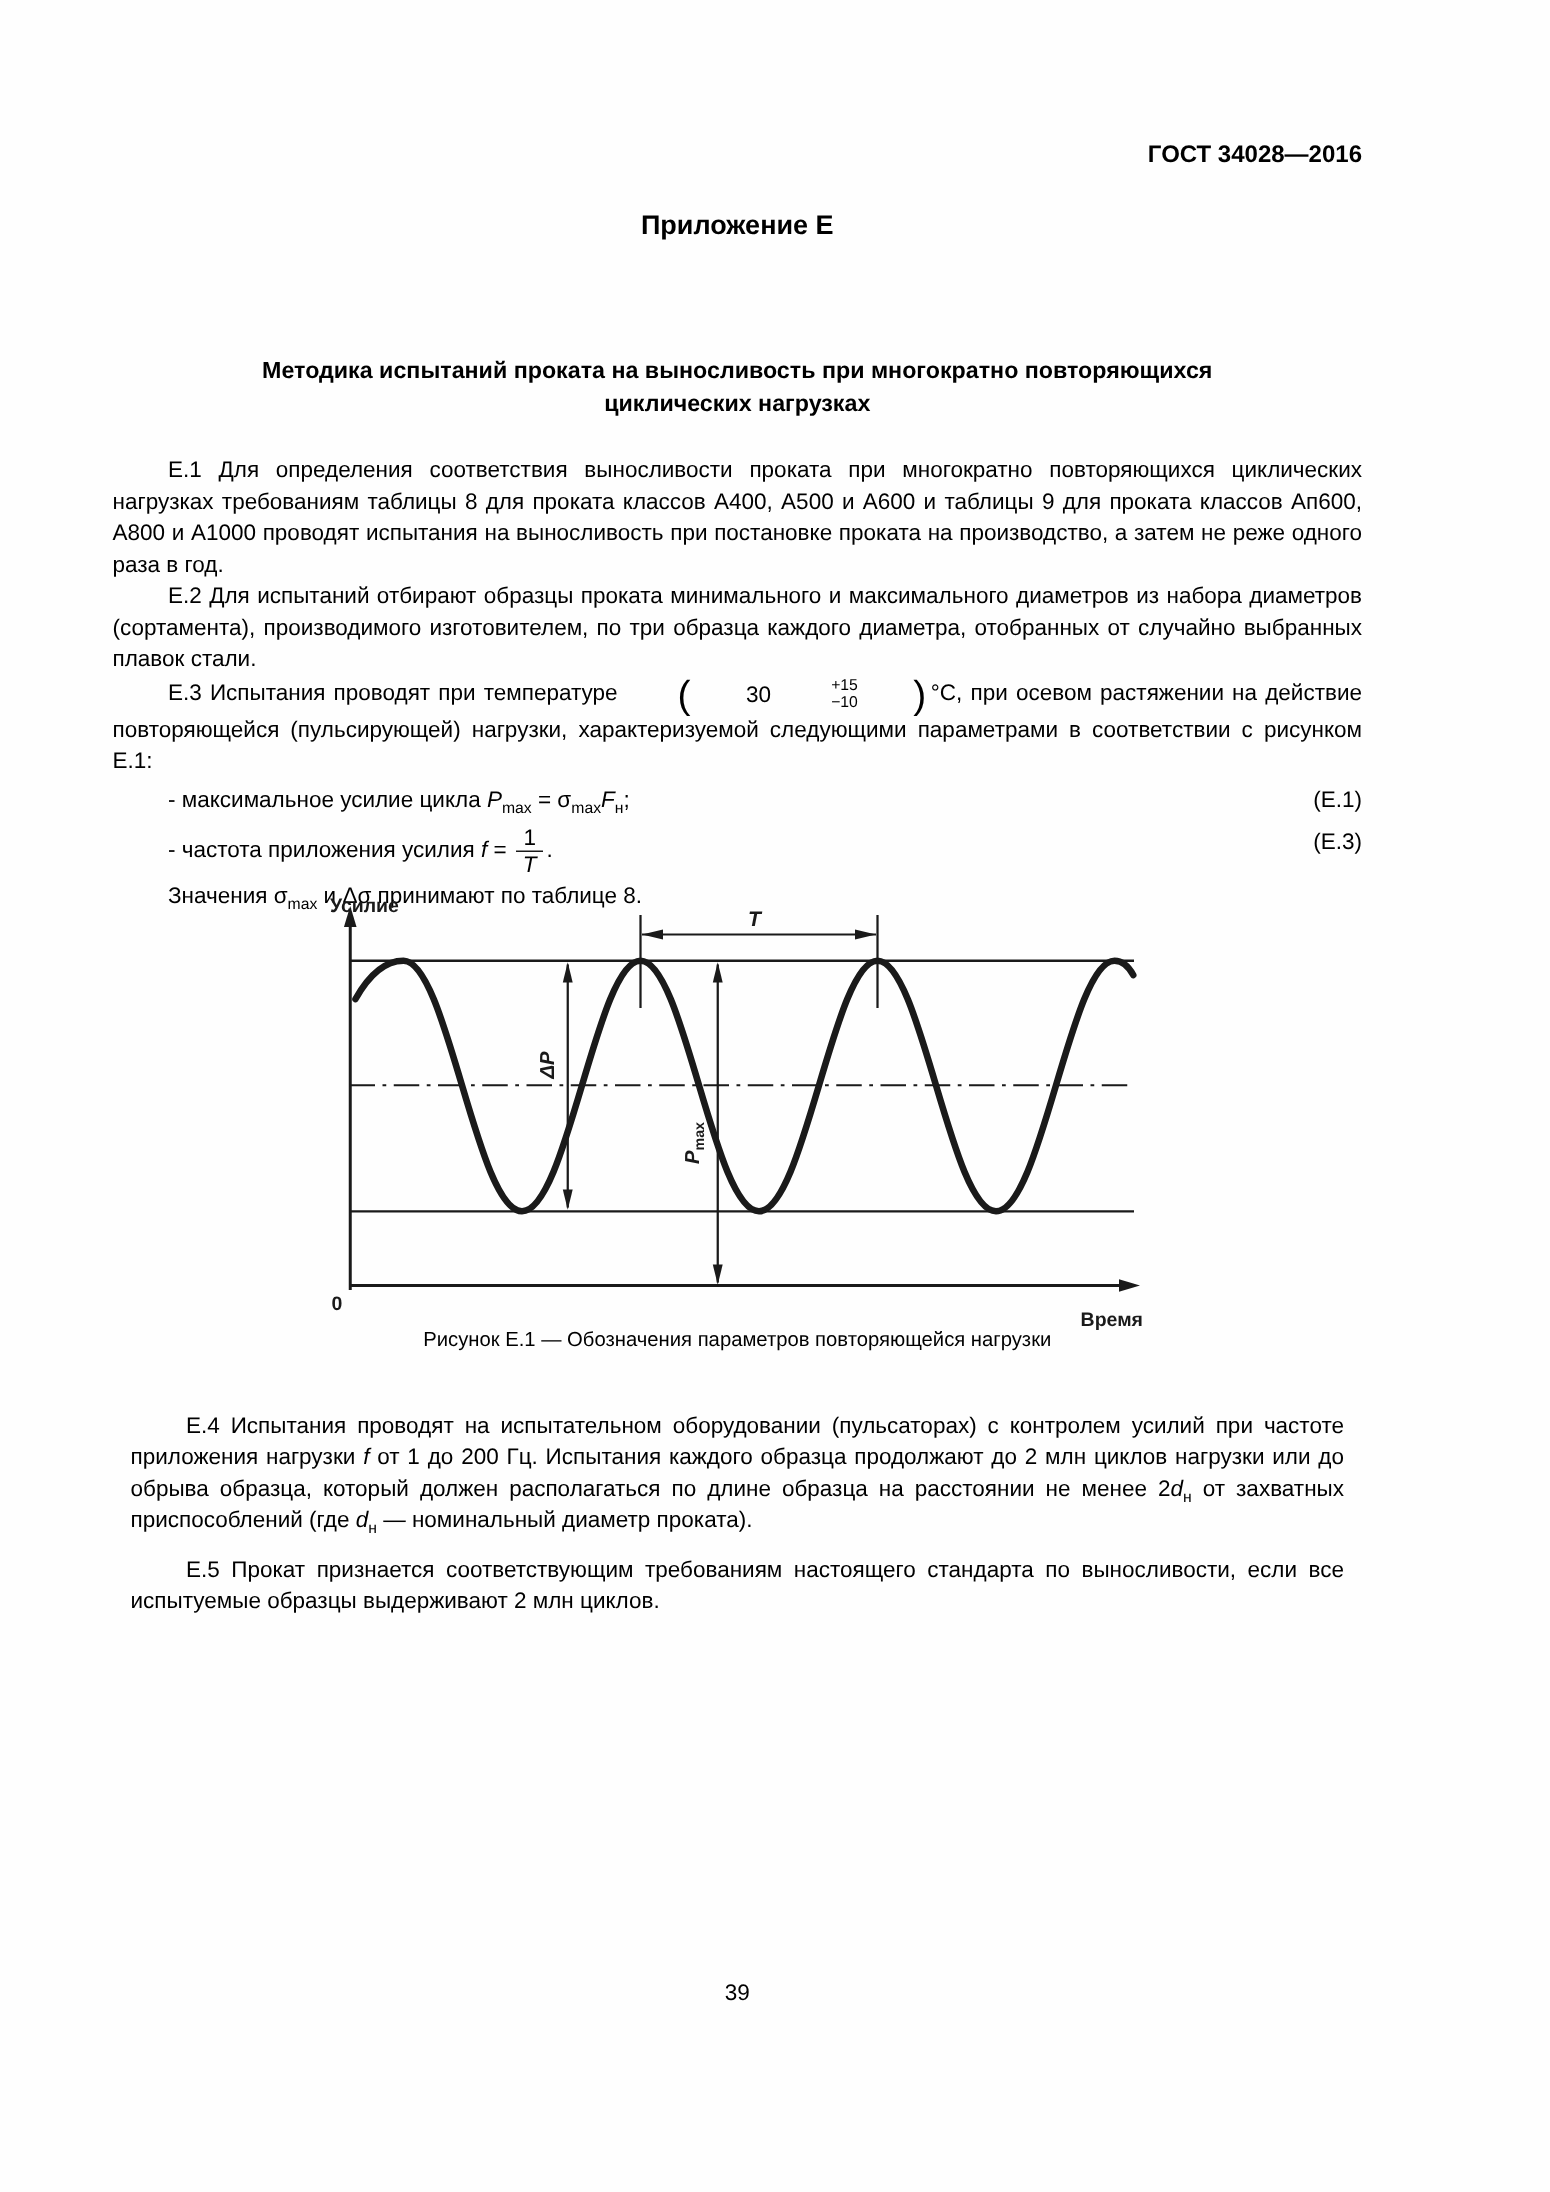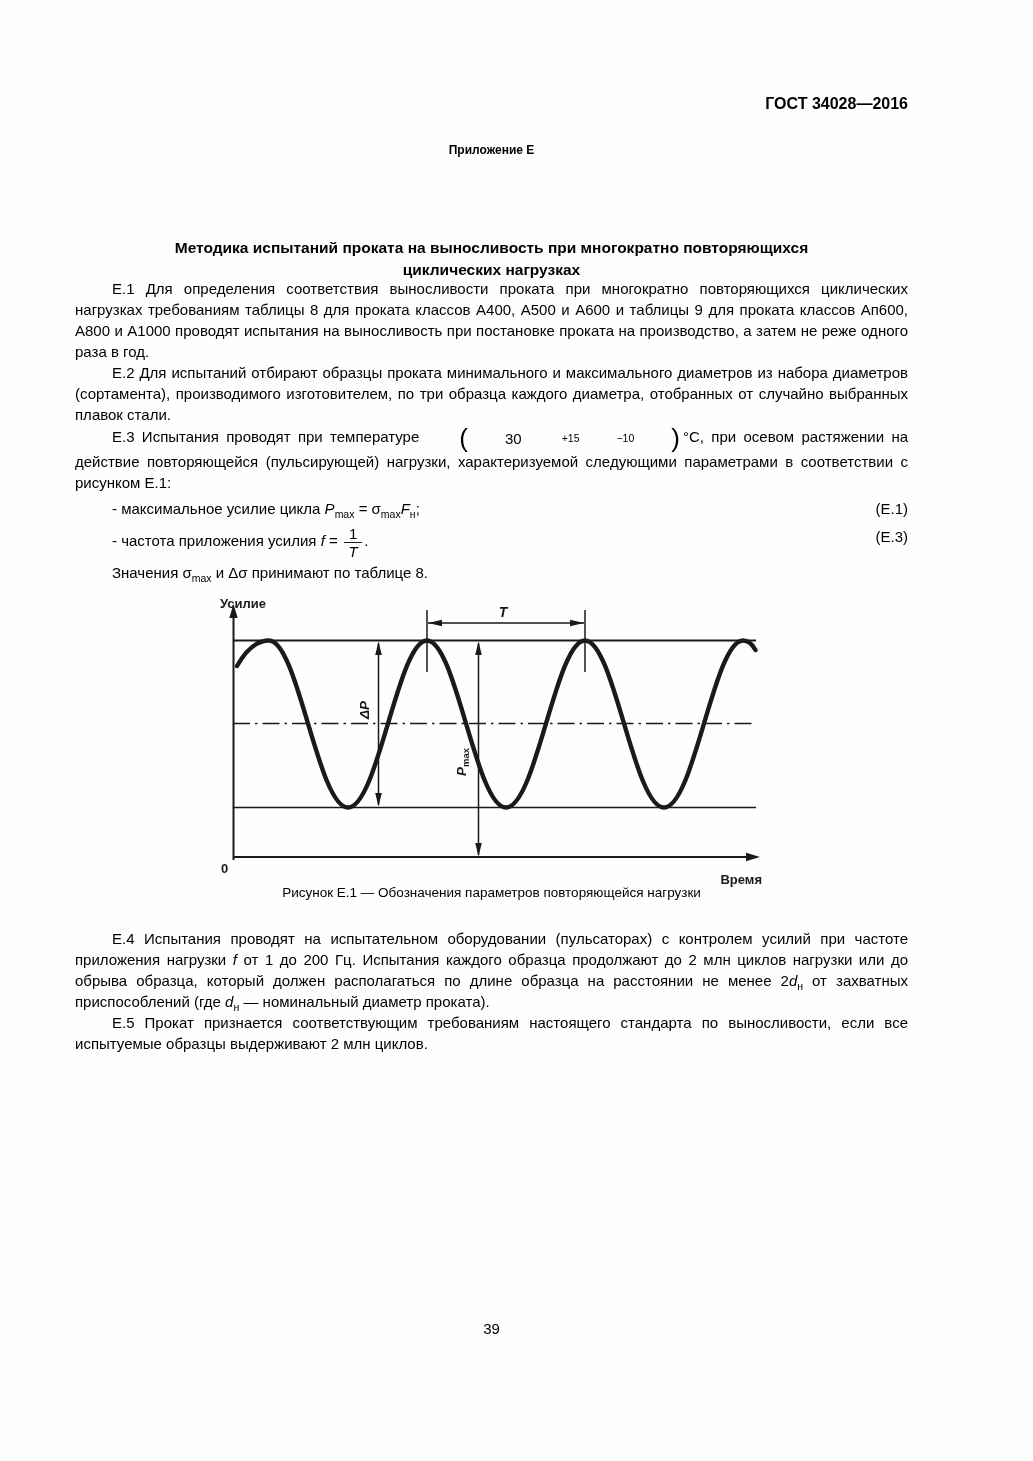--- a/index.html
+++ b/index.html
@@ -6,50 +6,50 @@
   .page{
     position:relative;width:1033px;height:1461px;background:#fefefe;
     font-family:"Liberation Sans", sans-serif;color:#000000;overflow:hidden;
   }
   .doc-header{
     position:absolute;top:95px;left:75px;width:833px;
     text-align:right;font-weight:bold;font-size:16px;
   }
   .appendix{
     position:absolute;top:140px;left:75px;width:833px;
-    text-align:center;font-weight:bold;font-size:12px;line-height:20px;
+    text-align:center;font-weight:bold;font-size:18px;line-height:20px;
   }
   .doc-title{
     position:absolute;top:237px;left:75px;width:833px;
     text-align:center;font-weight:bold;font-size:15.5px;line-height:22px;
   }
   .doc-title .inner{width:720px;margin:0 auto;}
-  .flow{position:absolute;top:278px;left:75px;width:833px;font-size:15px;line-height:21px;}
+  .flow{position:absolute;top:303px;left:75px;width:833px;font-size:15px;line-height:21px;}
   .flow p{margin:0;text-align:justify;text-indent:37px;}
   .formula-row{
     display:flex;justify-content:space-between;align-items:flex-start;
     padding-left:37px;margin-top:5px;min-height:23px;
   }
   .formula-row .lhs{white-space:nowrap;}
   .formula-row .num-label{white-space:nowrap;}
   i{font-style:italic;}
   sub{font-size:10.5px;line-height:0;}
   .frac{display:inline-block;text-align:center;vertical-align:middle;line-height:15px;margin:0 2px;}
   .frac .fnum{display:block;padding:0 5px 1px 5px;border-bottom:1.4px solid #1a1a1a;}
   .frac .fden{display:block;font-style:italic;padding-top:1px;}
   .temp{display:inline-flex;align-items:center;vertical-align:middle;margin:0 3px;}
   .temp .paren{font-size:26px;font-weight:300;line-height:26px;}
-  .temp .tstack{display:inline-flex;flex-direction:row;font-size:10.5px;line-height:11px;margin-left:3px;text-align:left;}
+  .temp .tstack{display:inline-flex;flex-direction:column;font-size:10.5px;line-height:11px;margin-left:3px;text-align:left;}
   .figure-wrap{position:absolute;top:590px;left:190px;width:620px;height:300px;}
   .fig-caption{
     position:absolute;top:885px;left:75px;width:833px;
     text-align:center;font-size:13.5px;
   }
   .flow2{position:absolute;top:928px;left:75px;width:833px;font-size:15px;line-height:21px;}
-  .flow2 p{margin:0;text-align:justify;text-indent:37px;}
+  .flow2 p{margin:12px;text-align:justify;text-indent:37px;}
   .page-number{
     position:absolute;top:1320px;left:75px;width:833px;
     text-align:center;font-size:15px;
   }
   svg text{font-family:"Liberation Sans", sans-serif;fill:#1a1a1a;}
 </style>
 </head>
 <body>
 
 <div class="page">

